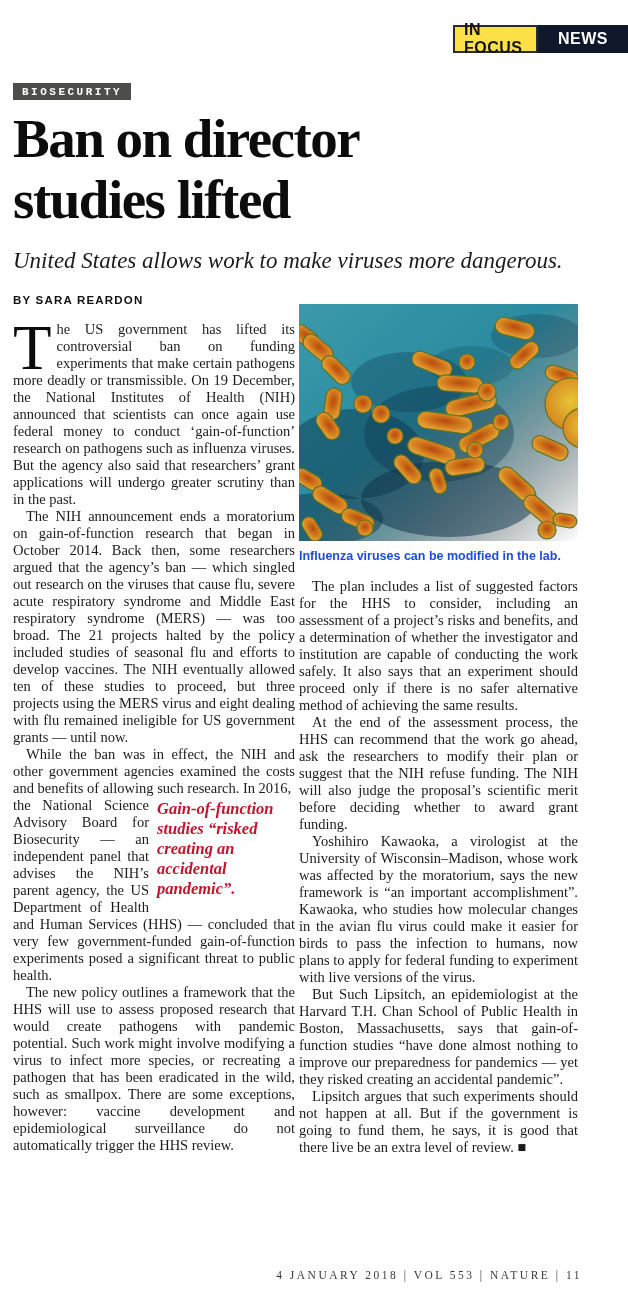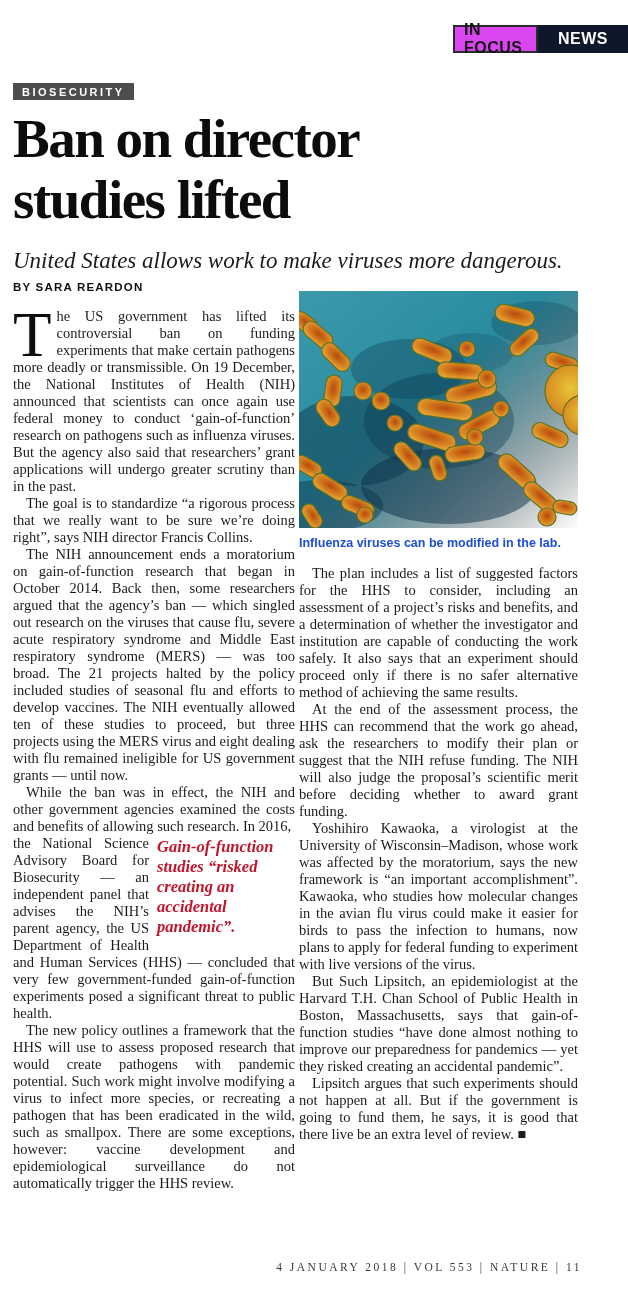--- a/index.html
+++ b/index.html
@@ -11,56 +11,56 @@
     font-family: "Liberation Serif", serif;
     color: #1b1b1b;
     box-sizing: border-box;
     padding: 0 46px 0 13px;
     overflow: hidden;
   }
 
   
   .badge { position:absolute; top:25px; left:453px; height:28px; display:flex; }
   .badge-infocus {
-    border:2px solid #2b2b2b; background:#d946ef; color:#141414;
+    border:2px solid #2b2b2b; background:#fde047; color:#141414;
     font-family:"Liberation Sans", sans-serif; font-weight:bold;
     font-size:16px; letter-spacing:.5px;
     display:flex; align-items:center; padding:0 9px;
     font-stretch:condensed;
   }
   .badge-news {
     background:#0f172a; color:#fff;
     font-family:"Liberation Sans", sans-serif; font-weight:bold;
     font-size:16px; letter-spacing:.5px;
     display:flex; align-items:center; padding:0 20px;
     font-stretch:condensed;
   }
 
   .kicker {
     display:inline-block; margin-top:83px;
     background:#4d4d4b; color:#ffffff;
-    font-family:Liberation Sans, sans-serif; font-weight:bold;
+    font-family:Liberation Mono, monospace; font-weight:bold;
     font-size:11px; letter-spacing:2.5px;
     padding:3px 9px 2px 9px;
   }
 
   .headline {
     margin:8px 0 0 0;
     font-family:"Liberation Serif", serif;
     font-weight:bold; color:#0c0c0c;
     font-size:55px; line-height:61px; letter-spacing:-1.5px;
   }
   .headline span { display:block; }
 
   .standfirst {
     margin-top:17px;
     font-style:italic; font-size:23px; line-height:27px; color:#1b1b1b;
   }
 
-  .columns { display:flex; gap:4px; margin-top:7px; }
+  .columns { display:flex; gap:4px; margin-top:20px; }
   .col-left  { width:282px; }
   .col-right { width:279px; }
 
   .byline {
     font-family:"Liberation Sans", sans-serif; font-weight:bold;
     font-size:11.5px; letter-spacing:1.2px; color:#111;
     margin-bottom:15px;
   }
 
   .body p {
@@ -85,21 +85,21 @@
   }
 
   .photo { display:block; width:279px; height:237px; margin-top:10px; }
   .caption {
     font-family:"Liberation Sans", sans-serif; font-weight:bold;
     font-size:12.5px; color:#1d4ed8;
     margin:8px 0 15px 0; text-align:left; text-indent:0;
   }
 
   .footer {
-    position:absolute; right:46px; bottom:24px;
+    position:absolute; right:46px; bottom:16px;
     font-family:"Liberation Serif", serif;
     font-size:11.5px; letter-spacing:2.5px; color:#3a3a3a;
     white-space:nowrap;
     margin-top:48px;
   }
 </style>
 </head>
 <body>
 
 <div class="page">
@@ -118,21 +118,20 @@
 
   <div class="standfirst">United States allows work to make viruses more dangerous.</div>
 
   <div class="columns body">
 
     <div class="col-left">
       <div class="byline">BY SARA REARDON</div>
 
       <p><span class="dropcap">T</span><span>he US government has lifted its controversial ban on funding experiments that make certain pathogens more deadly or transmissible. On 19 December, the National Institutes of Health (NIH) announced that scientists can once again use federal money to conduct ‘gain-of-function’ research on pathogens such as influenza viruses. But the agency also said that researchers’ grant applications will undergo greater scrutiny than in the past.</span></p>
 
-      <p class="indent">The goal is to standardize “a rigorous process that we really want to be sure we’re doing right”, says NIH director Francis Collins.</p>
 
       <p class="indent">The NIH announcement ends a moratorium on gain-of-function research that began in October 2014. Back then, some researchers argued that the agency’s ban — which singled out research on the viruses that cause flu, severe acute respiratory syndrome and Middle East respiratory syndrome (MERS) — was too broad. The 21 projects halted by the policy included studies of seasonal flu and efforts to develop vaccines. The NIH eventually allowed ten of these studies to proceed, but three projects using the MERS virus and eight dealing with flu remained ineligible for US government grants — until now.</p>
 
       <p class="indent">While the ban was in effect, the NIH and other government agencies examined the costs and benefits of allowing such research. In 2016,</p>
 
       <p><span class="pullquote">Gain-of-function studies “risked creating an accidental pandemic”.</span><span>the National Science Advisory Board for Biosecurity — an independent panel that advises the NIH’s parent agency, the US Department of Health and Human Services (HHS) — concluded that very few government-funded gain-of-function experiments posed a significant threat to public health.</span></p>
 
       <p class="indent">The new policy outlines a framework that the HHS will use to assess proposed research that would create pathogens with pandemic potential. Such work might involve modifying a virus to infect more species, or recreating a pathogen that has been eradicated in the wild, such as smallpox. There are some exceptions, however: vaccine development and epidemiological surveillance do not automatically trigger the HHS review.</p>
     </div>
 

